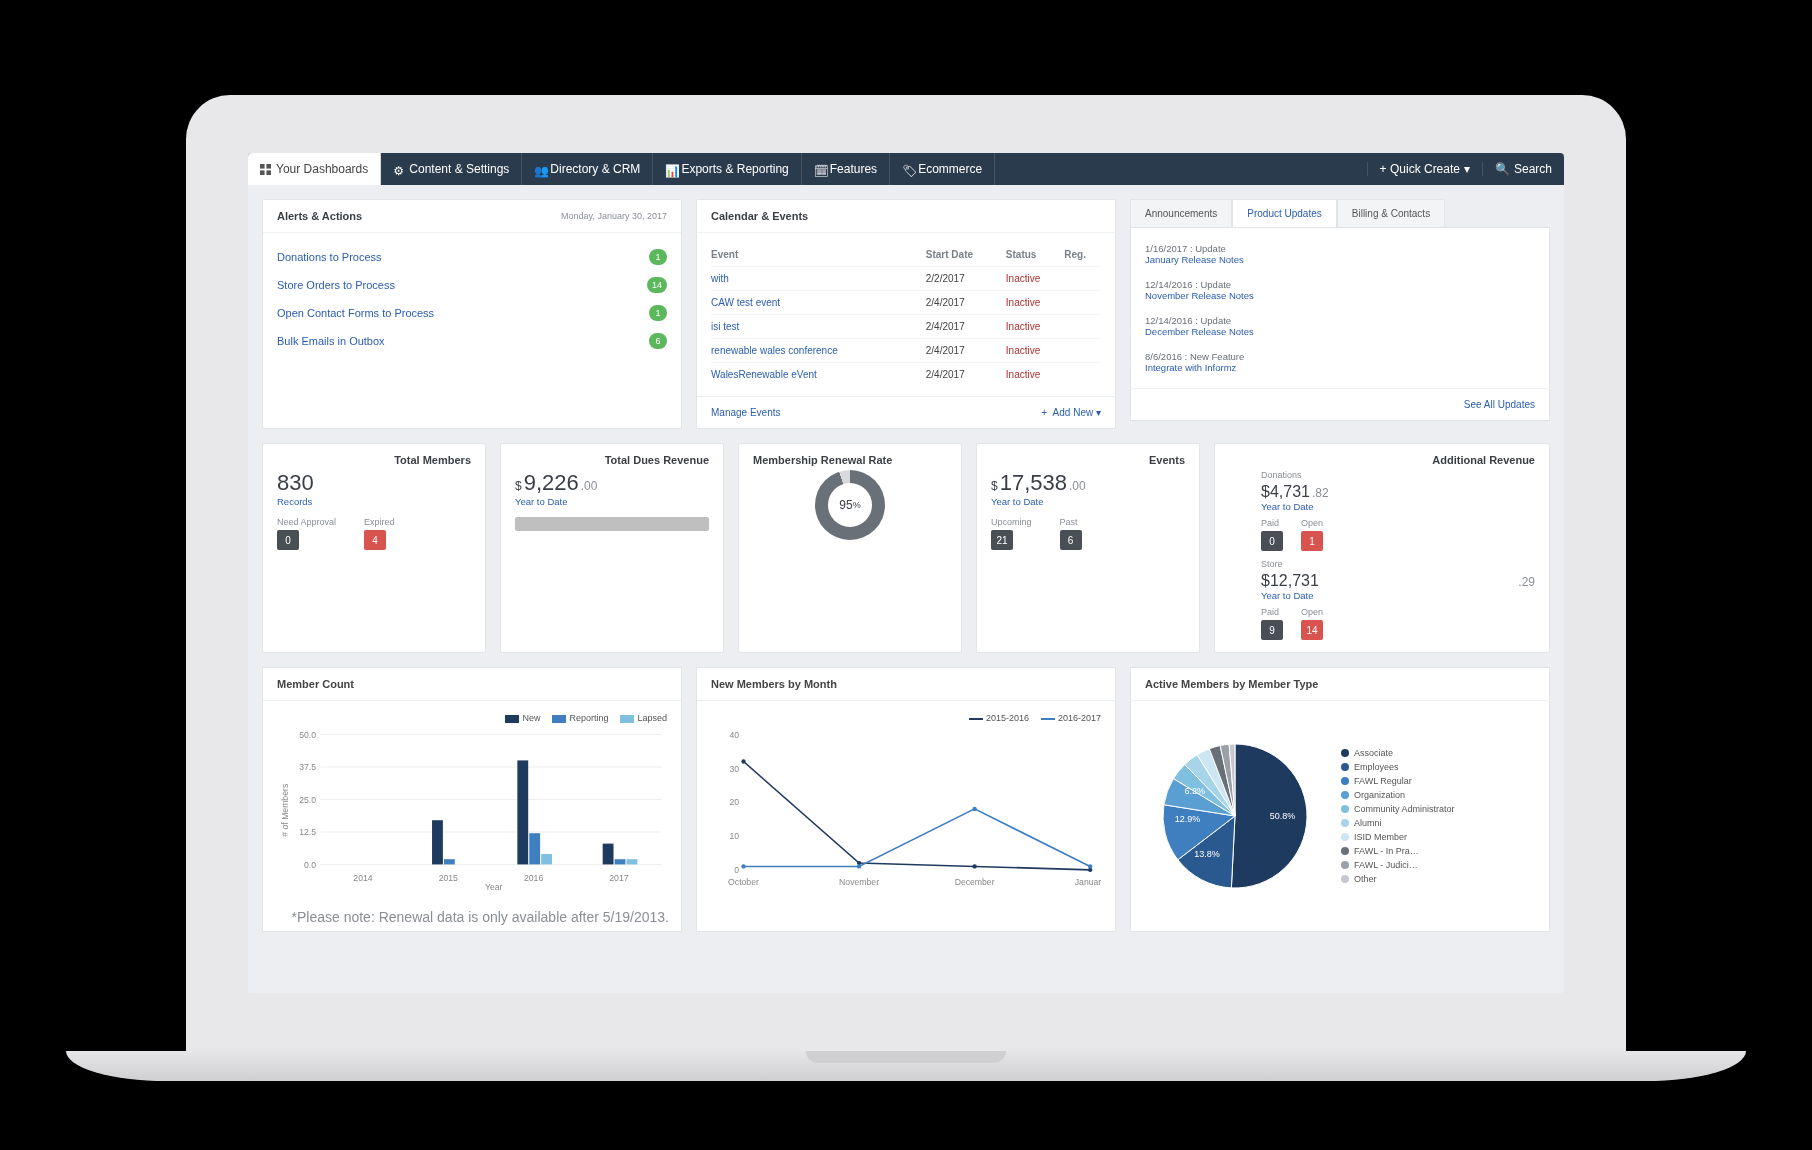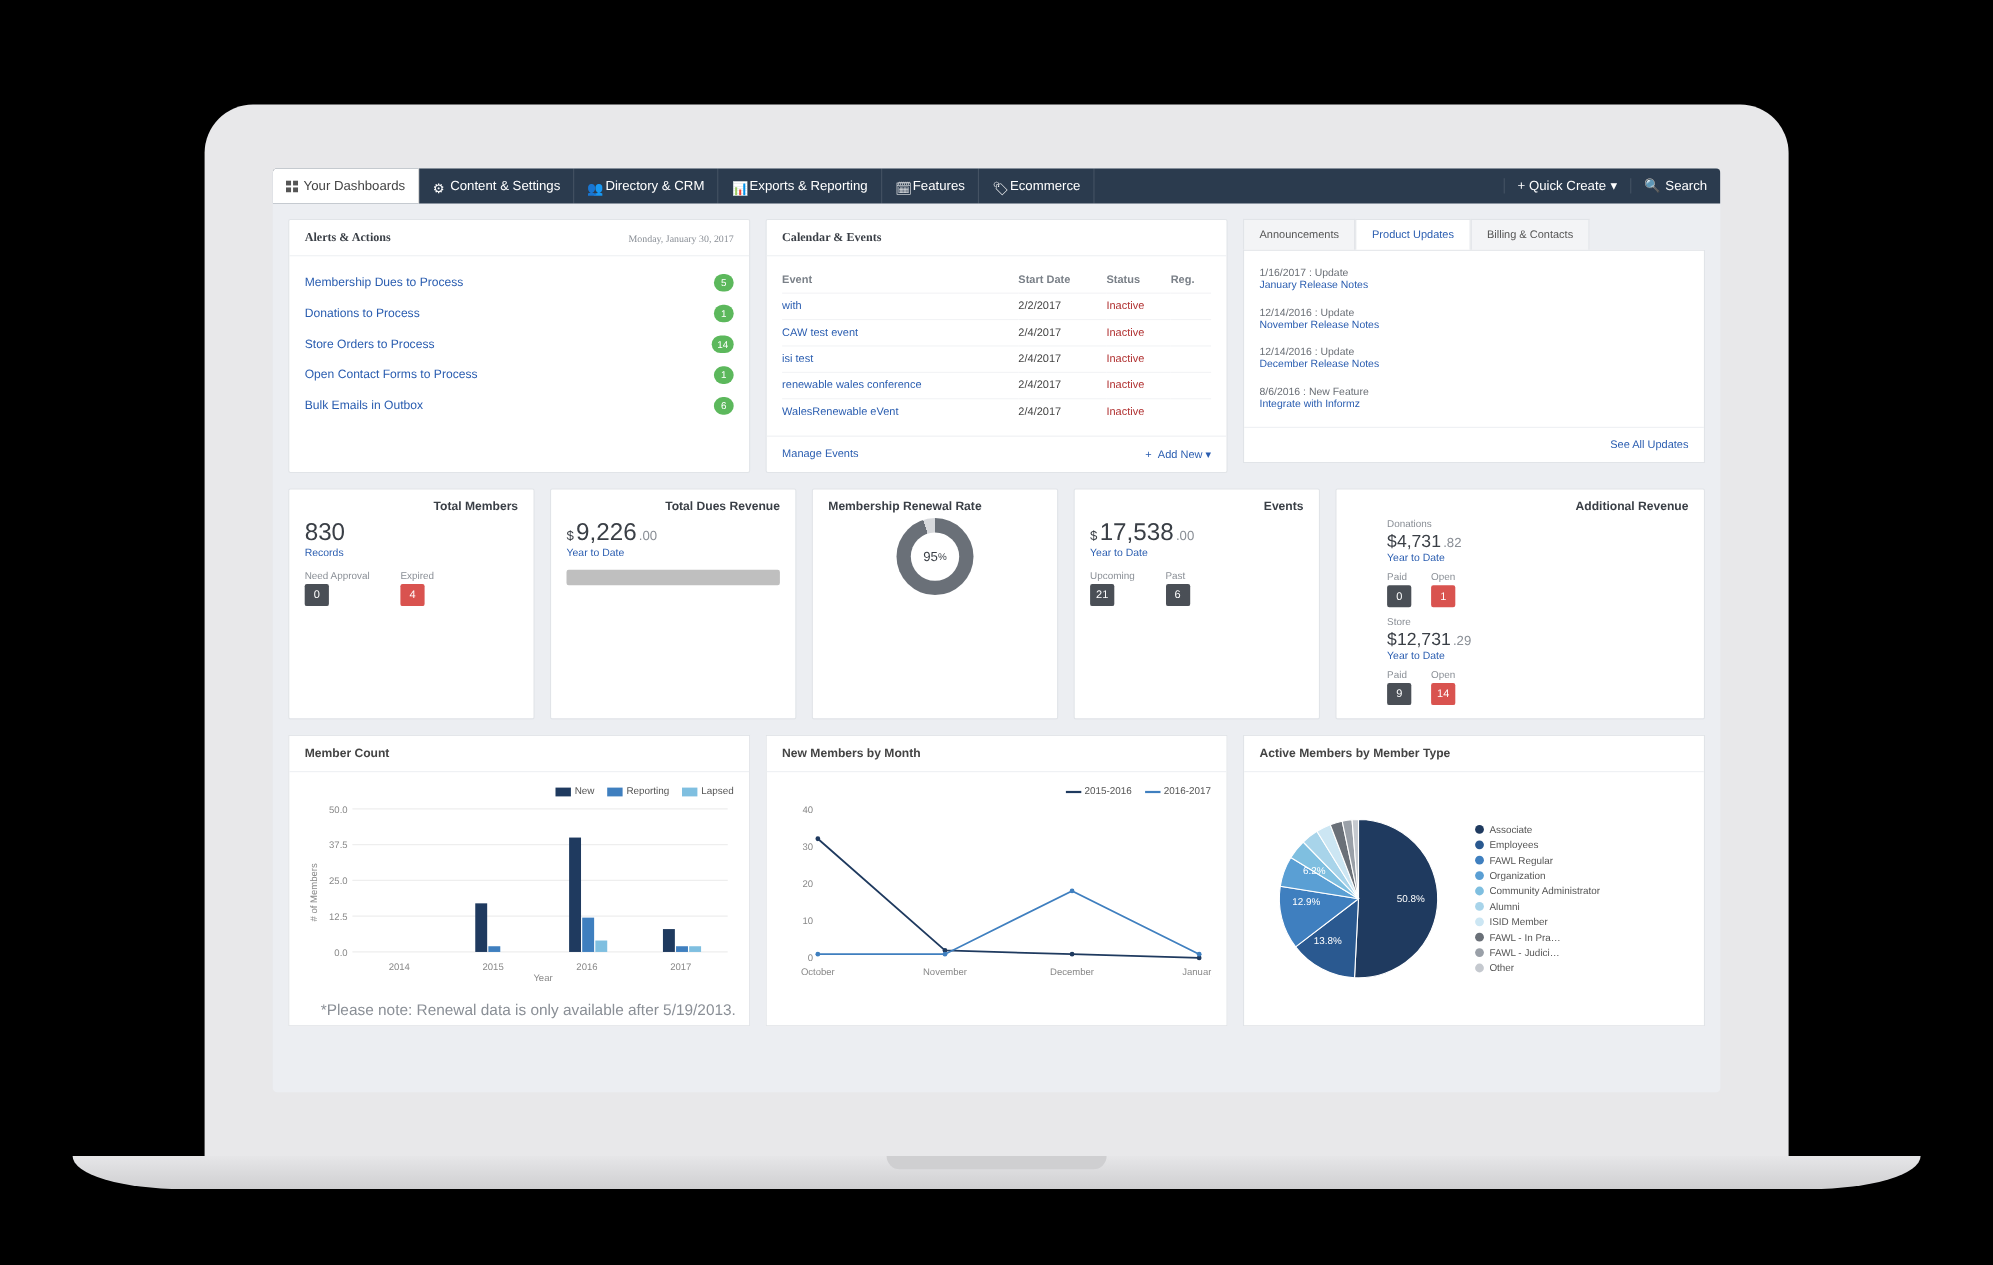--- a/index.html
+++ b/index.html
@@ -11,21 +11,21 @@
   
   .nav { background:#2b3b4e; height:32px; display:flex; align-items:stretch; color:#fff; font-size:12px;}
   .nav .tab { display:flex; align-items:center; gap:5px; padding:0 12px; border-right:1px solid rgba(255,255,255,.12); cursor:pointer;}
   .nav .tab.first { background:#fff; color:#444; border-right:1px solid #d9d9d9;}
   .nav .spacer { flex:1;}
   .nav .right { display:flex; align-items:center; }
   .nav .right .btn { padding:0 12px; display:flex; align-items:center; gap:4px; border-left:1px solid rgba(255,255,255,.12); cursor:pointer;}
   .ico { width:11px; height:11px; display:inline-block; }
   .dashwrap { padding:14px; display:grid; grid-template-columns: repeat(12,1fr); gap:14px;}
   .card { background:#fff; border:1px solid #e1e4e8; border-radius:2px;}
-  .card .hdr { padding:10px 14px; font-weight:600; color:#3a3f46; display:flex; justify-content:space-between; align-items:flex-end; border-bottom:1px solid #eef0f3;font-family:Liberation Serif, serif;}
+  .card .hdr { padding:10px 14px; font-weight:600; color:#3a3f46; display:flex; justify-content:space-between; align-items:center; border-bottom:1px solid #eef0f3;}
   .card .hdr .sub { font-weight:400; font-size:9px; color:#8a8f96;}
   .card .body { padding:10px 14px;}
   .alerts { grid-column: span 4;}
   .events { grid-column: span 4;}
   .announce { grid-column: span 4;}
   .metric { grid-column: auto; }
   .metric .body{padding:10px 14px 12px;}
   .row { display:flex; justify-content:space-between; align-items:center; padding:6px 0;}
   .link { color:#2a5db0; cursor:pointer;}
   .pill { min-width:18px; height:16px; border-radius:8px; background:#5cb85c; color:#fff; font-size:9px; display:inline-flex; align-items:center; justify-content:center; padding:0 5px;}
@@ -118,24 +118,20 @@
     </div>
 
     <div class="dashwrap">
 
       <div class="card alerts">
         <div class="hdr">
             <span>Alerts &amp; Actions</span>
             <span class="sub">Monday, January 30, 2017</span>
           </div>
         <div class="body">
-        <div class="row">
-              <span class="link">Membership Dues to Process</span>
-              <span class="pill">5</span>
-            </div>
             <div class="row">
               <span class="link">Donations to Process</span>
               <span class="pill">1</span>
             </div>
             <div class="row">
               <span class="link">Store Orders to Process</span>
               <span class="pill">14</span>
             </div>
             <div class="row">
               <span class="link">Open Contact Forms to Process</span>
@@ -296,21 +292,21 @@
                     <span class="dec">.82</span>
                   </div>
                 <div class="sublink">Year to Date</div>
                 <div class="badges" style="gap:18px;margin-top:6px;">
                   <div><div class="badge-l">Paid</div><span class="badge bg-dark">0</span></div>
                   <div><div class="badge-l">Open</div><span class="badge bg-red">1</span></div>
                 </div>
               </div>
               <div>
                 <div class="badge-l">Store</div>
-                <div class="bignum" style="font-size:16px;">
+                <div class="bignum" style="font-size:16px;justify-content:space-between;">
                     <span>$12,731</span>
                     <span class="dec">.29</span>
                   </div>
                 <div class="sublink">Year to Date</div>
                 <div class="badges" style="gap:18px;margin-top:6px;">
                   <div><div class="badge-l">Paid</div><span class="badge bg-dark">9</span></div>
                   <div><div class="badge-l">Open</div><span class="badge bg-red">14</span></div>
                 </div>
               </div>
             </div>

